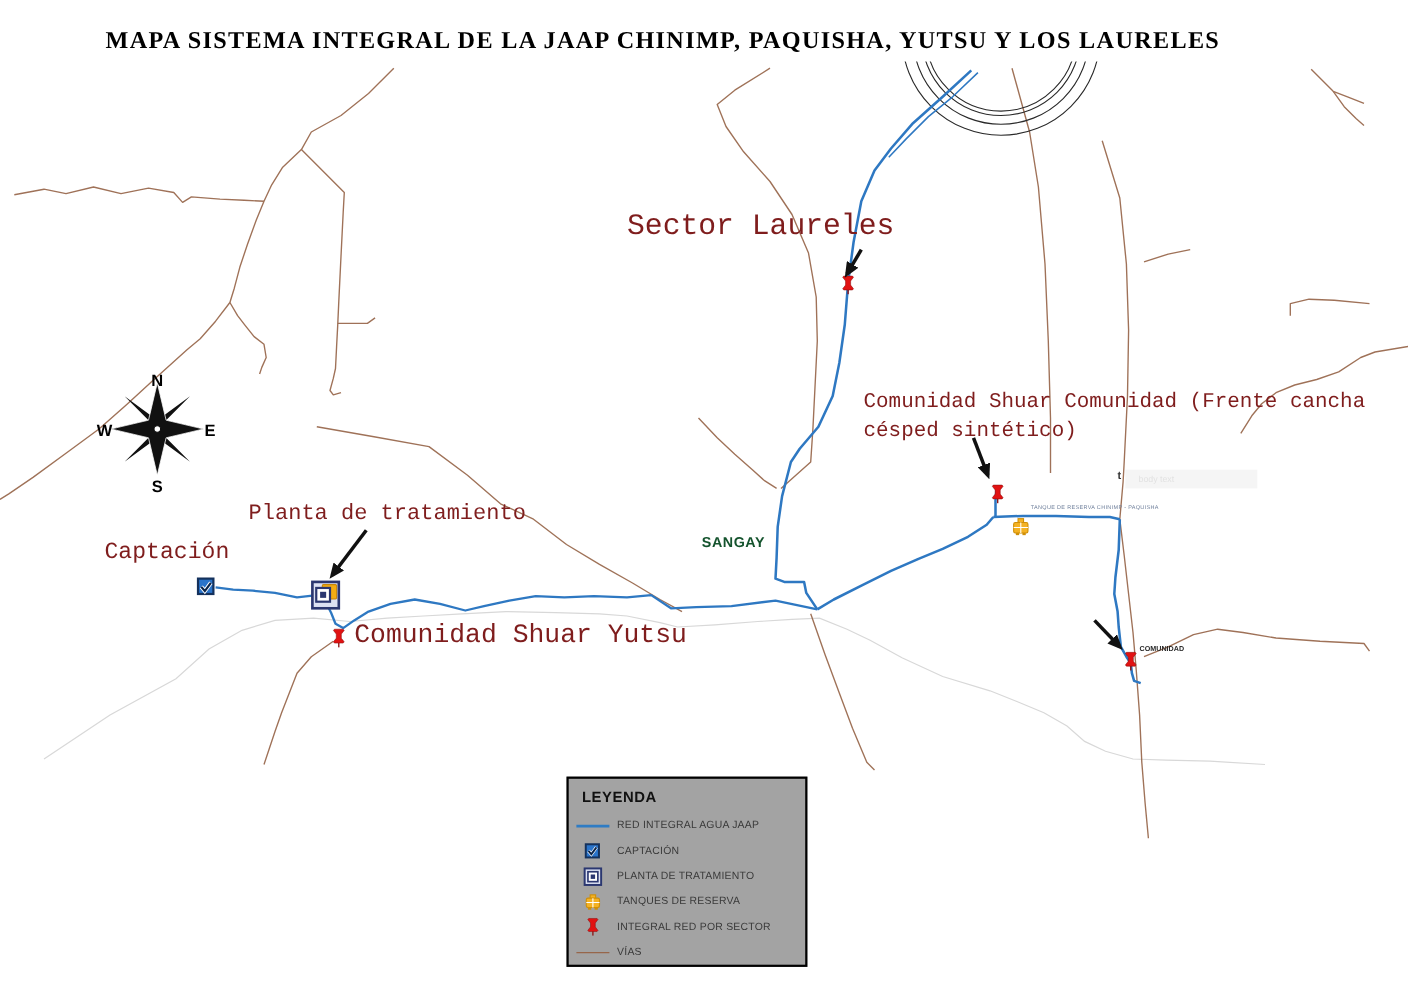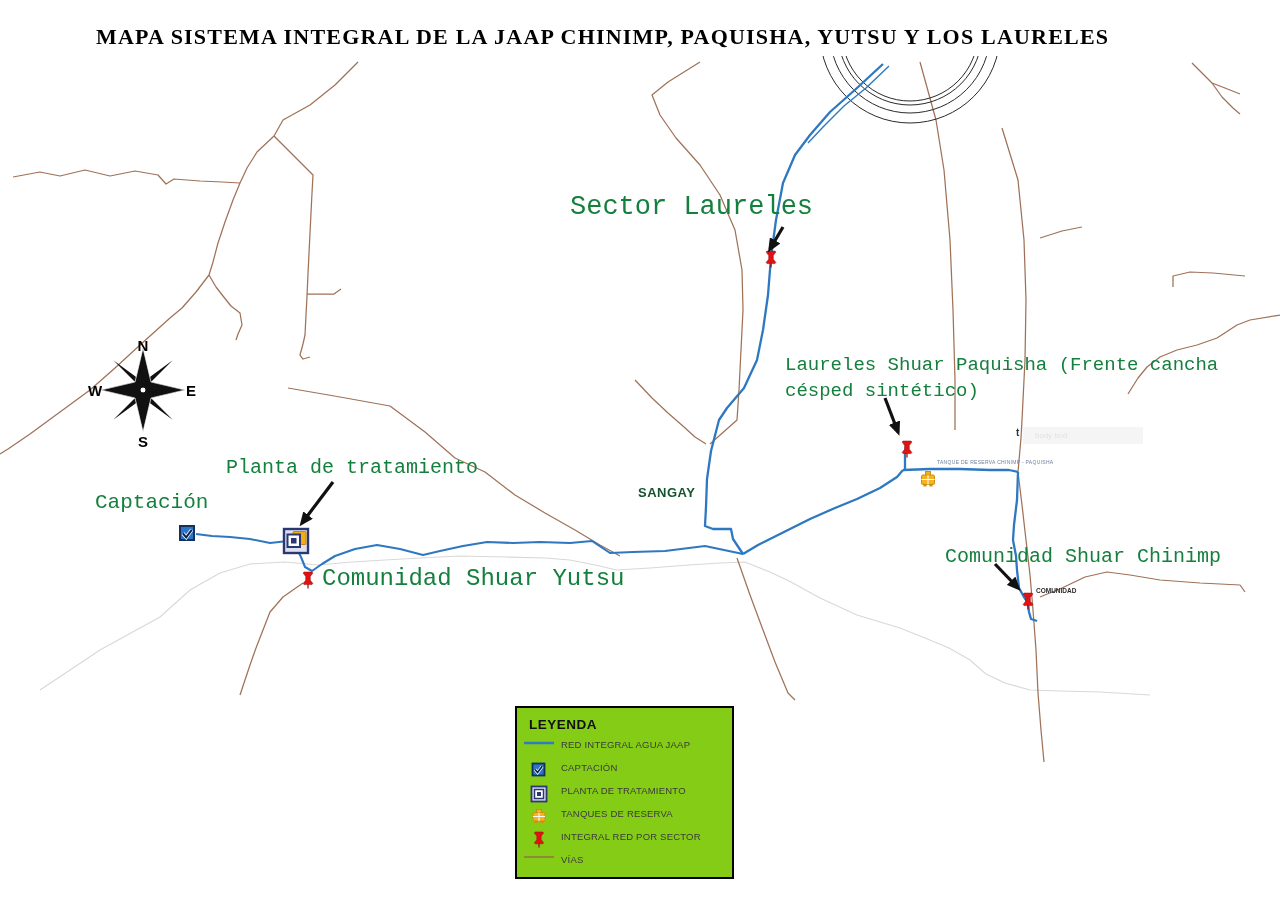--- a/index.html
+++ b/index.html
@@ -1,43 +1,43 @@
 <!DOCTYPE html>
 <html><head>
 <meta charset="utf-8">
 <style>
   html,body{margin:0;padding:0;background:#fff;}
   #stage{position:relative;width:1280px;height:904px;background:#ffffff;overflow:hidden;
          font-family:"Liberation Sans",sans-serif;}
   #map-svg{position:absolute;left:0;top:0;width:1280px;height:904px;}
-  .maplabel{position:absolute;color:#15803d;font-family:"Liberation Mono","DejaVu Sans Mono",monospace;
+  .maplabel{position:absolute;color:#7f1d1d;font-family:"Liberation Mono","DejaVu Sans Mono",monospace;
             white-space:nowrap;}
   #page-title{position:absolute;left:96px;top:24px;font-family:"Liberation Serif",serif;
               font-weight:bold;font-size:22px;letter-spacing:1.2px;color:#000000;white-space:nowrap;}
   #lbl-captacion{left:95px;top:491px;font-size:21px;}
   #lbl-planta{left:226px;top:456px;font-size:20px;}
   #lbl-yutsu{left:322px;top:565px;font-size:24px;}
   #lbl-laureles{left:570px;top:192px;font-size:27px;}
   #lbl-paquisha{left:785px;top:352px;font-size:19px;line-height:26px;}
   #lbl-chinimp{left:945px;top:545px;font-size:20px;}
   #lbl-sangay{position:absolute;left:638px;top:485px;font-size:13px;font-weight:bold;
               letter-spacing:.5px;color:#14532d;}
   #tiny-tanque{position:absolute;left:937px;top:459px;font-size:5px;color:#6e7f9b;
                letter-spacing:.3px;white-space:nowrap;}
   #tiny-comunidad{position:absolute;left:1036px;top:587px;font-size:6.5px;color:#2a2a2a;
                   font-weight:bold;white-space:nowrap;}
   #artifact-box{position:absolute;left:1023px;top:427px;width:120px;height:17px;background:#f5f5f5;}
   #artifact-box span{font-size:8px;color:#e2e2e2;padding-left:12px;line-height:17px;display:block;}
   #t-mark{position:absolute;left:1016px;top:427px;font-size:10px;color:#333;font-weight:bold;}
   
-  #legend{position:absolute;left:515px;top:706px;width:219px;height:173px;background:#84cc16;
+  #legend{position:absolute;left:515px;top:706px;width:219px;height:173px;background:#a3a3a3;
           border:2px solid #000;box-sizing:border-box;}
   #legend-title{font-size:13.5px;font-weight:bold;letter-spacing:.5px;color:#111;
                 margin:9px 0 7px 12px;}
-  .lg-row{display:flex;align-items:flex-start;height:23px;}
+  .lg-row{display:flex;align-items:center;height:23px;}
   .lg-icon{width:44px;display:flex;justify-content:center;align-items:center;flex:0 0 44px;}
   .lg-label{font-size:9.5px;color:#3a3a3a;letter-spacing:.2px;}
 </style>
 </head>
 <body>
 
 <div id="stage">
 
   <div id="page-title">MAPA SISTEMA INTEGRAL DE LA JAAP CHINIMP, PAQUISHA, YUTSU Y LOS LAURELES</div>
 
@@ -137,24 +137,23 @@
         <line x1="885" y1="398" x2="898" y2="432" stroke="#111111" stroke-width="3.2" marker-end="url(#ah)"></line>
         <line x1="995" y1="564" x2="1018" y2="588" stroke="#111111" stroke-width="3.2" marker-end="url(#ah)"></line>
       </g>
   </svg>
 
   <div class="maplabel" id="lbl-captacion">Captación</div>
   <div class="maplabel" id="lbl-planta">Planta de tratamiento</div>
   <div class="maplabel" id="lbl-yutsu">Comunidad Shuar Yutsu</div>
   <div class="maplabel" id="lbl-laureles">Sector Laureles</div>
   <div class="maplabel" id="lbl-paquisha">
-    <div>Laureles Shuar Paquisha (Frente cancha</div>
+    <div>Comunidad Shuar Comunidad (Frente cancha</div>
     <div>césped sintético)</div>
   </div>
-  <div class="maplabel" id="lbl-chinimp">Comunidad Shuar Chinimp</div>
   <div id="lbl-sangay">SANGAY</div>
   <div id="tiny-tanque">TANQUE DE RESERVA CHINIMP - PAQUISHA</div>
   <div id="tiny-comunidad">COMUNIDAD</div>
   <div id="artifact-box">
     <span>body text</span>
   </div>
   <div id="t-mark">t</div>
 
   <div id="legend">
     <div id="legend-title">LEYENDA</div>

